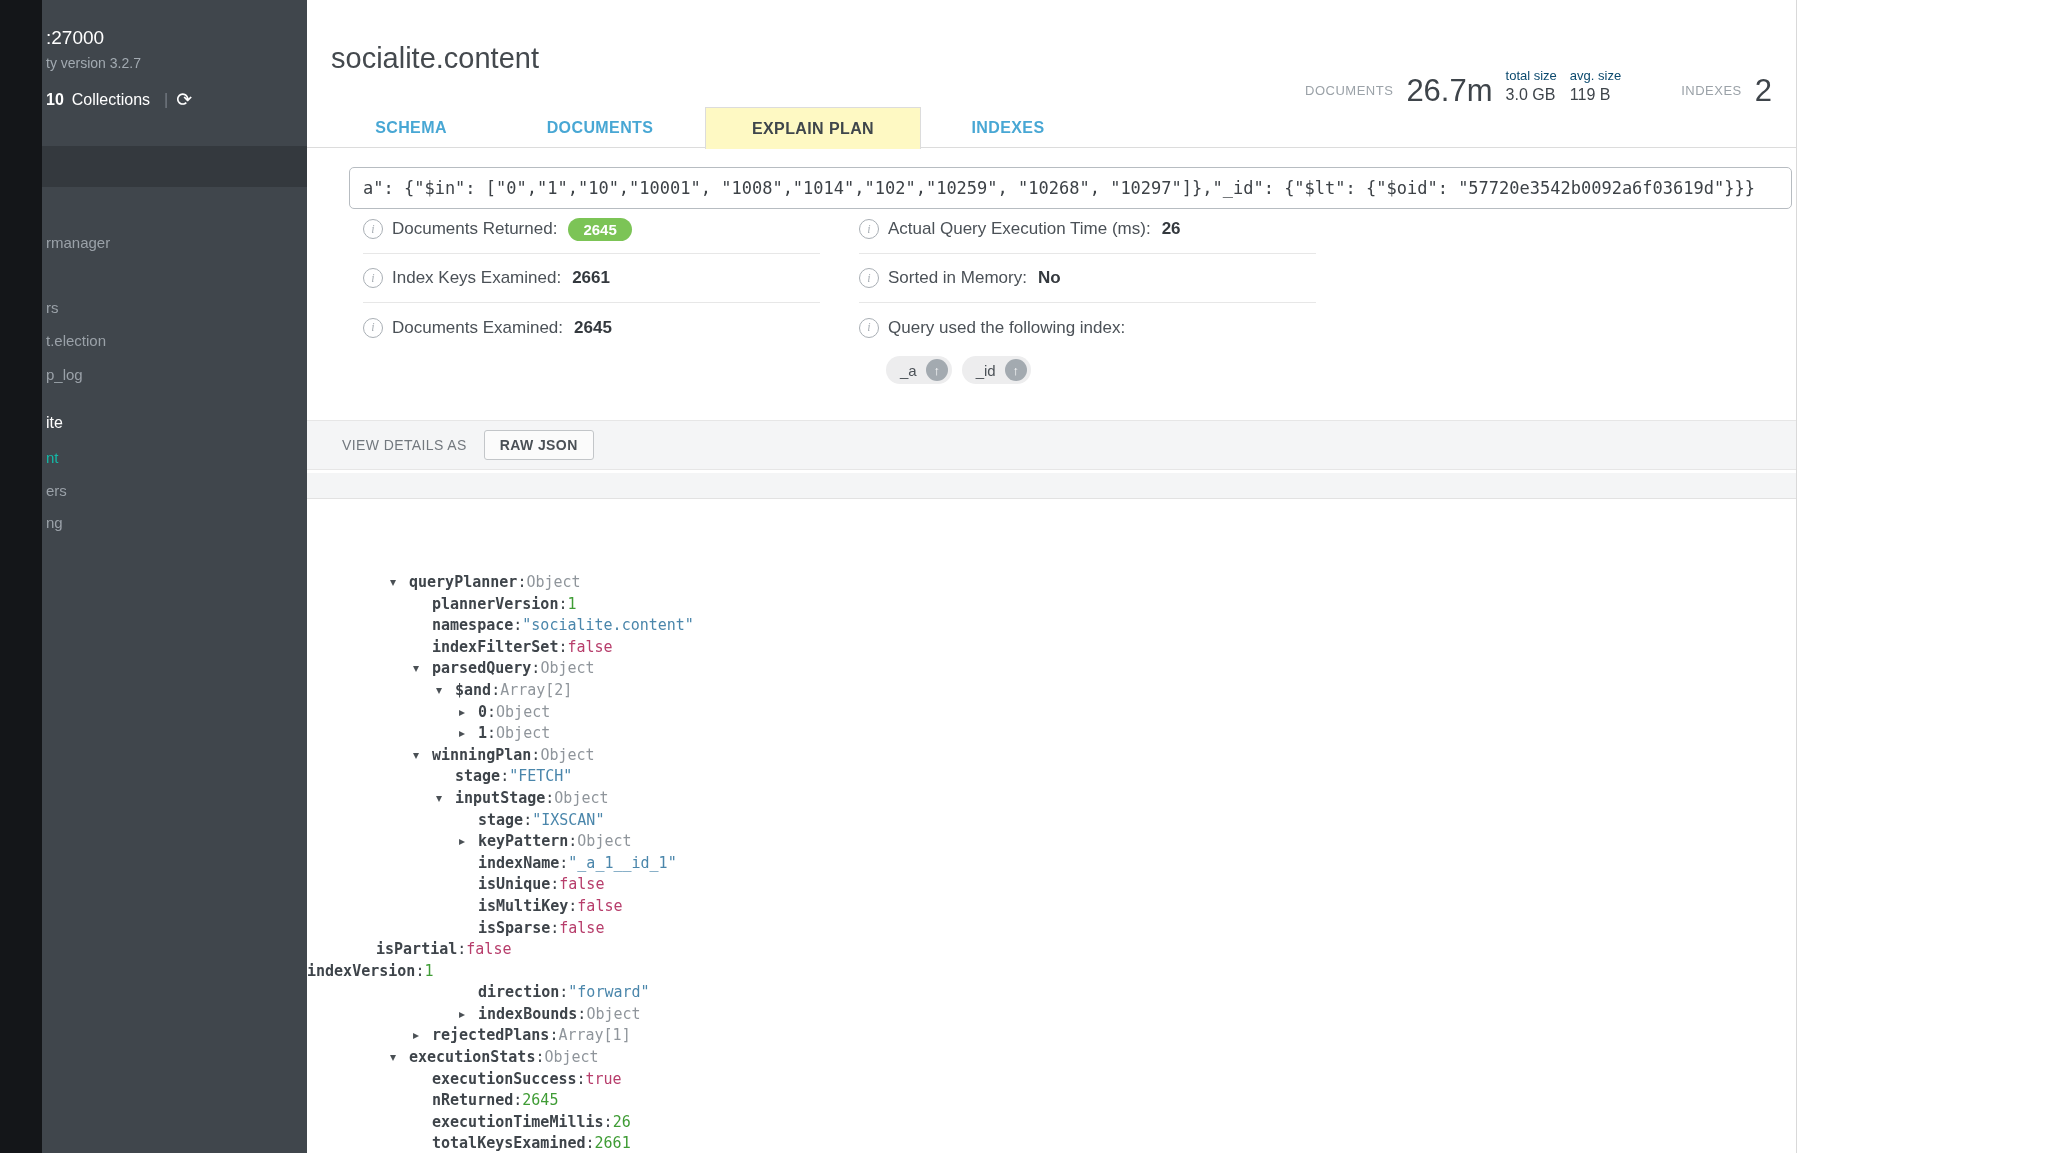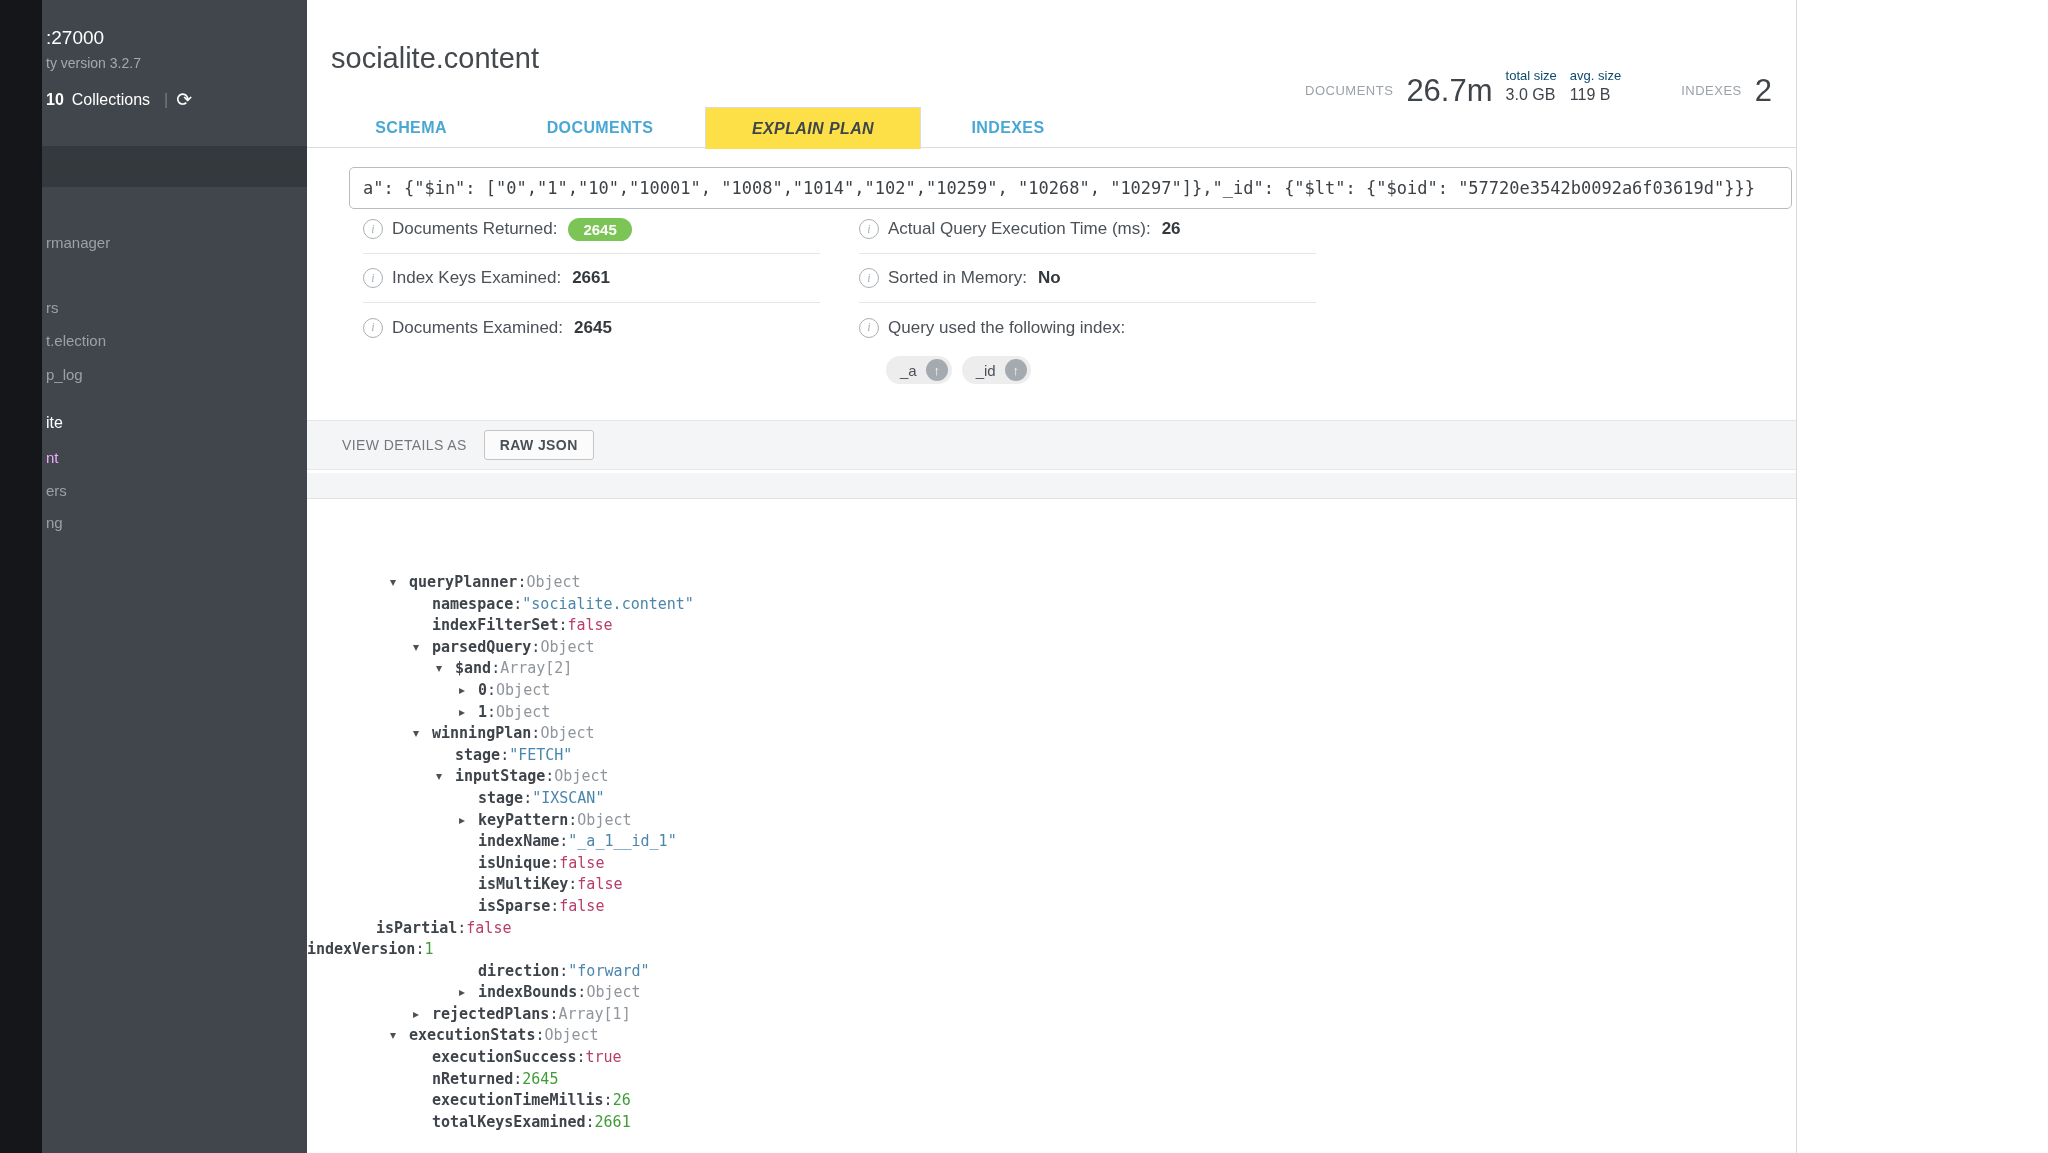--- a/index.html
+++ b/index.html
@@ -17,40 +17,40 @@
   .version { position:absolute; left:46px; top:55px; color:#a2aab1; font-size:14px; }
   .collections-row { position:absolute; left:46px; top:88px; display:flex; align-items:center; gap:8px;
                      color:#ffffff; font-size:16px; }
   .collections-row b { font-weight:700; }
   .vdiv { color:#767d84; margin-left:6px; }
   .refresh { color:#ffffff; font-size:19px; cursor:pointer; }
   .search-box { position:absolute; left:42px; top:146px; width:265px; height:41px; background:#34393e; }
   .nav-item { position:absolute; left:46px; transform:translateY(-50%); color:#9aa1a8; font-size:15px;
               white-space:nowrap; cursor:pointer; }
   .nav-item.db-active { color:#ffffff; font-size:16px; }
-  .nav-item.coll-active { color:#f0abfc; }
+  .nav-item.coll-active { color:#14b8a6; }
 
   
   #main { position:absolute; left:307px; top:0; width:1489px; height:1153px; background:#fff; }
   .page-title { position:absolute; left:24px; top:42px; font-size:29px; color:#44494e; }
 
   .header-stats { position:absolute; right:24px; top:28px; display:flex; align-items:flex-end; gap:13px; }
   .hs-label { font-size:13px; color:#9ba2a8; letter-spacing:.5px; padding-bottom:8px; }
   .hs-big { font-size:31px; color:#3e444a; line-height:1; }
   .hs-stack { display:flex; flex-direction:column; gap:3px; padding-bottom:2px; }
   .hs-small-label { font-size:13px; color:#0c4a6e;margin-top:40px; }
   .hs-small-value { font-size:16px; color:#3e444a; }
   .hs-gap { width:34px; }
 
   .tab-bar { position:absolute; left:0; top:107px; width:1489px; height:41px;
              border-bottom:1px solid #dcdcdc; box-sizing:border-box; }
   .tab { position:absolute; top:0; height:41px; line-height:41px; text-align:center;
          font-size:16px; font-weight:700; letter-spacing:.4px; color:#48a7d4; cursor:pointer; }
-  .tab.active { height:42px; background:#fde047; border:1px solid #dcdcdc; border-bottom:none;
-                color:#3f464b; z-index:2; box-sizing:border-box;font-style:italic; }
+  .tab.active { height:42px; background:#fef9c3; border:1px solid #dcdcdc; border-bottom:none;
+                color:#3f464b; z-index:2; box-sizing:border-box; }
 
   .query-input { position:absolute; left:42px; top:167px; width:1443px; height:42px; box-sizing:border-box;
                  border:1px solid #b7bcc1; border-radius:5px; padding:0 13px; background:#fff;
                  font-family:"DejaVu Sans Mono", monospace; font-size:17px; color:#3d4247; outline:none; }
 
   .stats-col { position:absolute; top:205px; width:457px; }
   #stats-left { left:56px; }
   #stats-right { left:552px; }
   .stat-row { height:49px; display:flex; align-items:center; gap:9px; font-size:17px; color:#4b5157;
               box-sizing:border-box; }
@@ -192,20 +192,21 @@
       </div>
 
     <div class="details-band">
       <span class="view-as-label">VIEW DETAILS AS</span>
       <button class="raw-json-btn">RAW JSON</button>
     </div>
     <div class="band2"></div>
 
     <div id="tree">
         <div class="tree-row" style="padding-left: 102px;"><span class="caret" style="left: 83px;">▾</span><span class="tkey">queryPlanner</span><span class="colon">:</span><span class="v-object">Object</span></div>
+        <div class="tree-row" style="padding-left: 125px;"><span class="tkey">plannerVersion</span><span class="colon">:</span><span class="v-number">1</span></div>
         <div class="tree-row" style="padding-left: 125px;"><span class="tkey">namespace</span><span class="colon">:</span><span class="v-string">"socialite.content"</span></div>
         <div class="tree-row" style="padding-left: 125px;"><span class="tkey">indexFilterSet</span><span class="colon">:</span><span class="v-bool">false</span></div>
         <div class="tree-row" style="padding-left: 125px;"><span class="caret" style="left: 106px;">▾</span><span class="tkey">parsedQuery</span><span class="colon">:</span><span class="v-object">Object</span></div>
         <div class="tree-row" style="padding-left: 148px;"><span class="caret" style="left: 129px;">▾</span><span class="tkey">$and</span><span class="colon">:</span><span class="v-array">Array</span><span class="tcount">[2]</span></div>
         <div class="tree-row" style="padding-left: 171px;"><span class="caret" style="left: 152px;">▸</span><span class="tkey">0</span><span class="colon">:</span><span class="v-object">Object</span></div>
         <div class="tree-row" style="padding-left: 171px;"><span class="caret" style="left: 152px;">▸</span><span class="tkey">1</span><span class="colon">:</span><span class="v-object">Object</span></div>
         <div class="tree-row" style="padding-left: 125px;"><span class="caret" style="left: 106px;">▾</span><span class="tkey">winningPlan</span><span class="colon">:</span><span class="v-object">Object</span></div>
         <div class="tree-row" style="padding-left: 148px;"><span class="tkey">stage</span><span class="colon">:</span><span class="v-string">"FETCH"</span></div>
         <div class="tree-row" style="padding-left: 148px;"><span class="caret" style="left: 129px;">▾</span><span class="tkey">inputStage</span><span class="colon">:</span><span class="v-object">Object</span></div>
         <div class="tree-row" style="padding-left: 171px;"><span class="tkey">stage</span><span class="colon">:</span><span class="v-string">"IXSCAN"</span></div>

